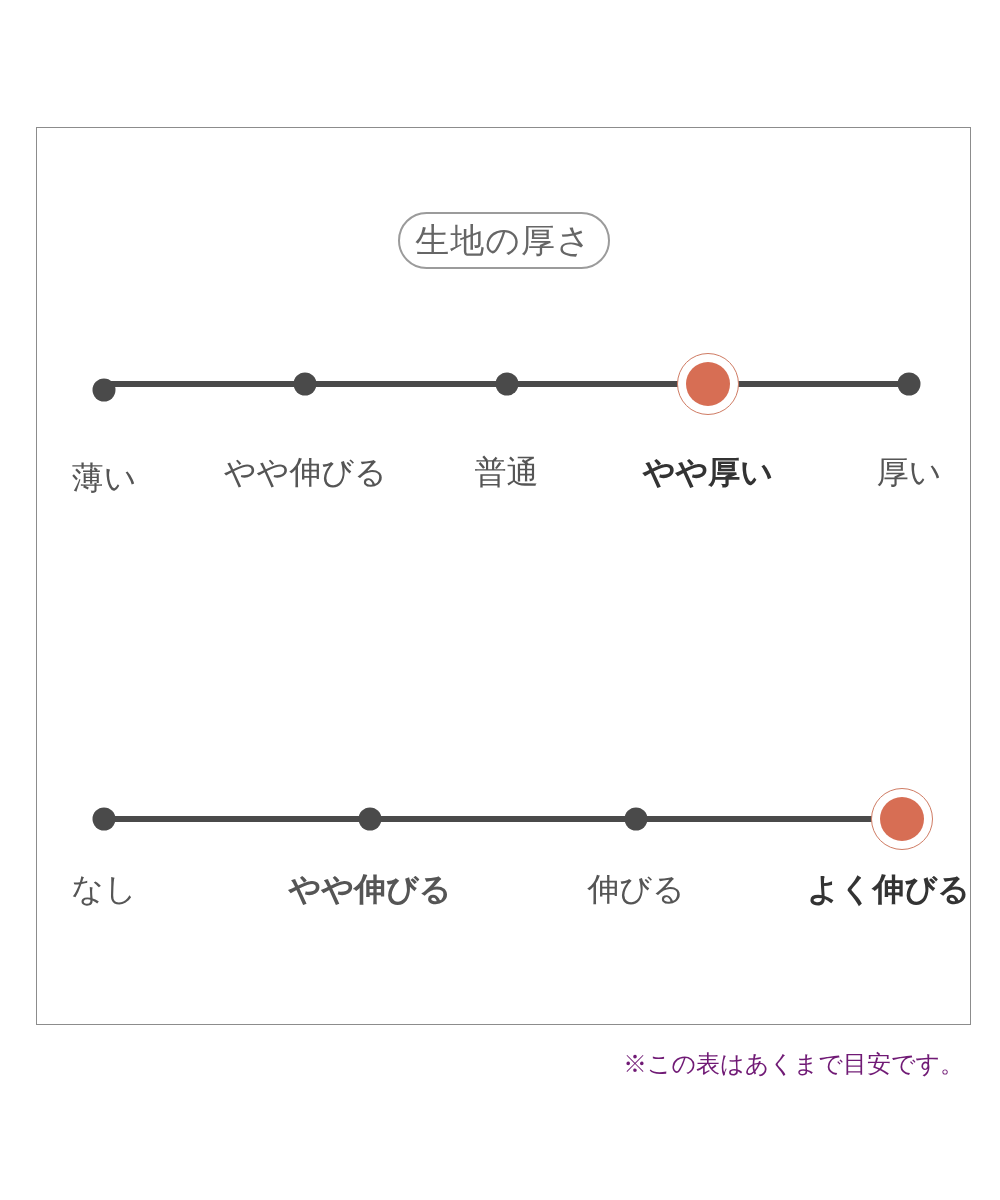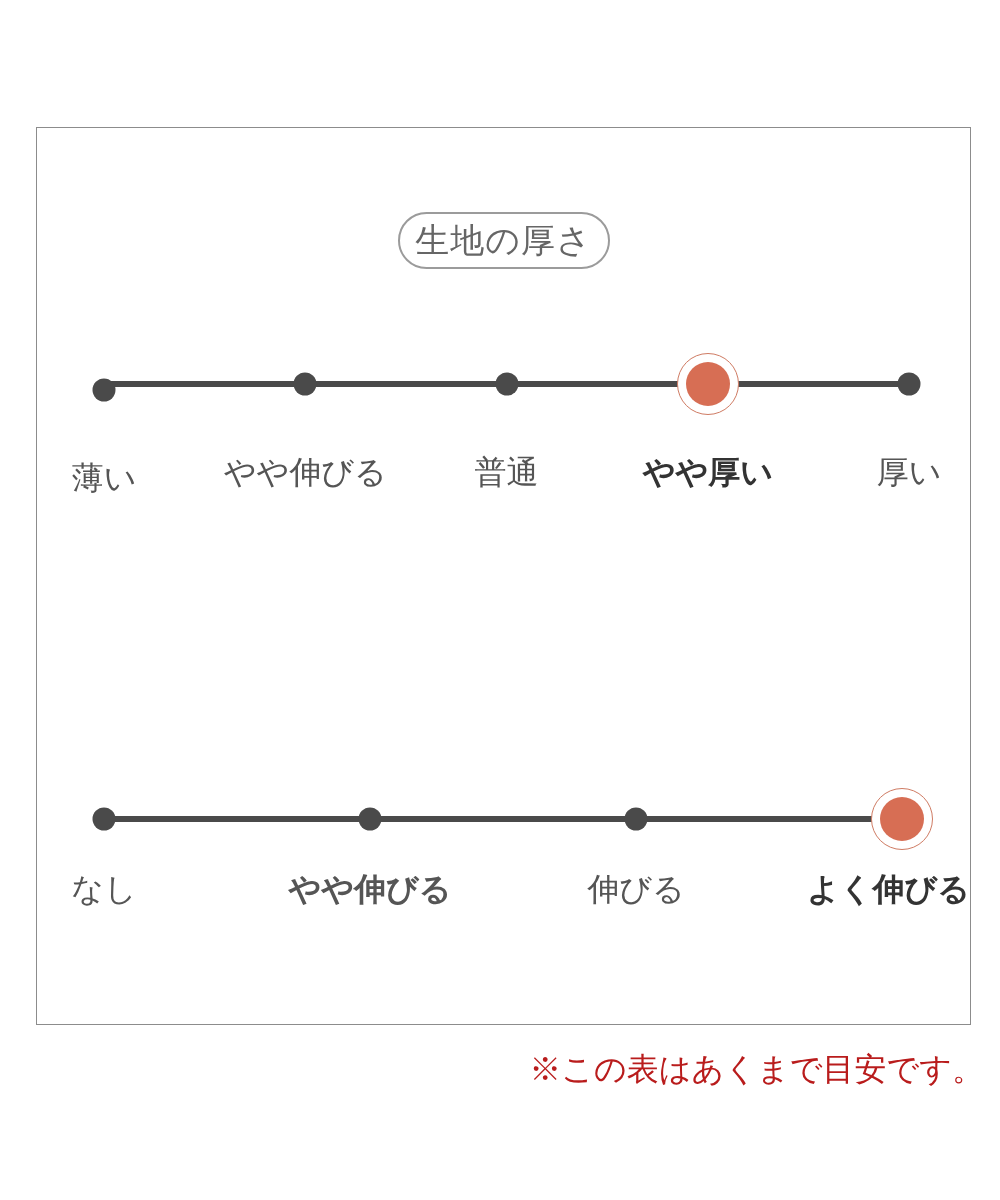--- a/index.html
+++ b/index.html
@@ -87,23 +87,23 @@
   .lbl.selected{
     font-weight:700;
     color:var(--label-selected);
     text-align:right;
   }
   .p0{left:0%;margin-top:6px;} .p25{left:25%;} .p50{left:50%;} .p75{left:75%;} .p100{left:100%;}
   .q0{left:0%;} .q33{left:33.333%;font-weight:bold;} .q66{left:66.667%;} .q100{left:100%;}
   .lbl.q100{transform:translateX(-58%);}
   .footnote{
     position:absolute;
-    top:1042px; right:16px;
-    font-size:32px;
-    color:#b91c1c;
+    top:1042px; right:36px;
+    font-size:24px;
+    color:#701a75;
     white-space:nowrap;
   }
 </style>
 </head>
 <body>
 
 <div class="box">
 
   <div class="pill pill-1">
     <span>生地の厚さ</span>

